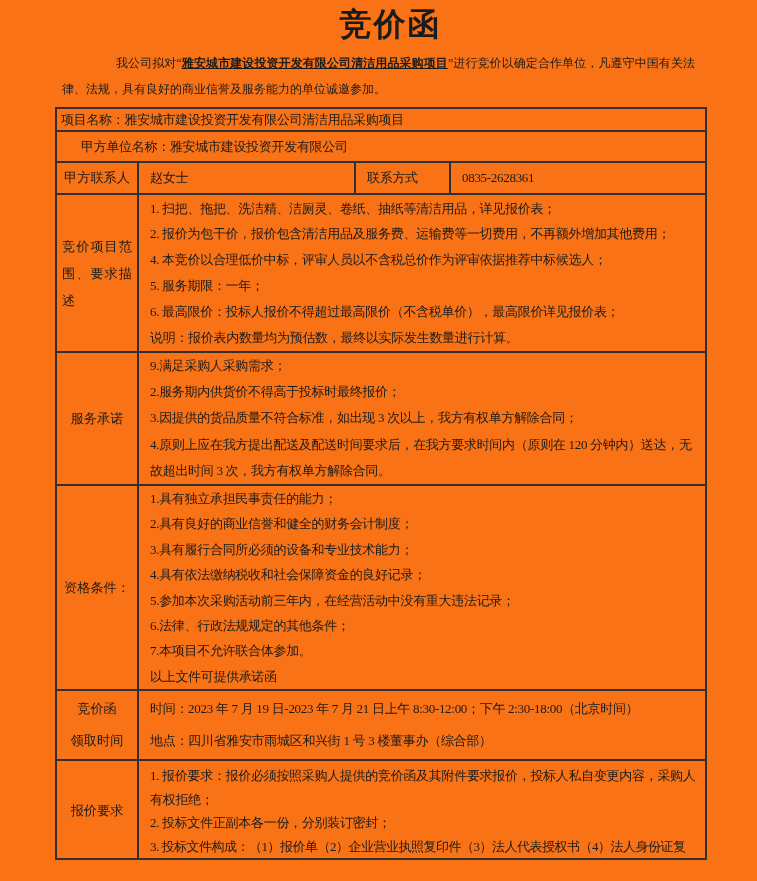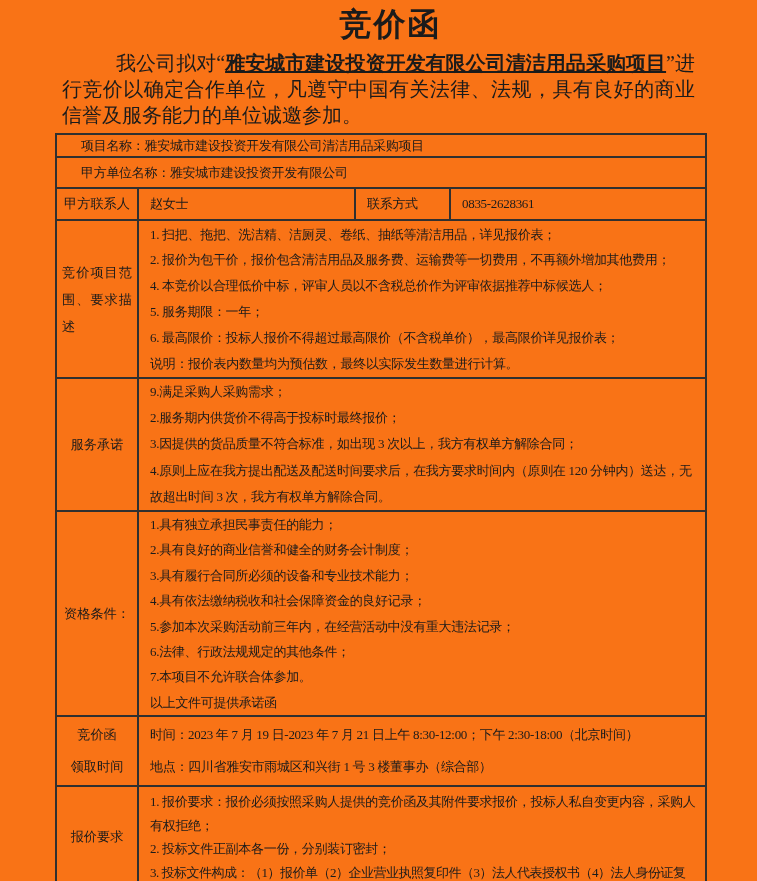--- a/index.html
+++ b/index.html
@@ -9,35 +9,35 @@
     font-family:"Liberation Serif","DejaVu Serif",serif;
   }
   .sheet{width:757px;height:881px;overflow:hidden;position:relative;background:#f97316;}
   .doc-title{
     margin:0;padding-top:4px;line-height:40px;
     font-size:32px;font-weight:bold;text-align:center;text-indent:24px;
     letter-spacing:2px;
   }
   .intro{
     margin:6px 62px 0 62px;
-    font-size:20px;line-height:26px;text-align:justify;text-indent:54px;
+    font-size:12px;line-height:26px;text-align:justify;text-indent:54px;
   }
   .intro .proj{font-weight:bold;text-decoration:underline;}
   table.doc-table{
     margin:5px 0 0 55px;width:650px;table-layout:fixed;
     border-collapse:collapse;
   }
   .doc-table td{
     border:2px solid #303030;
     font-size:13px;letter-spacing:-0.3px;line-height:26px;
     vertical-align:middle;overflow:hidden;
     padding:0 4px 0 11px;
   }
   col.c1{width:82px;}col.c2{width:217px;}col.c3{width:95px;}col.c4{width:256px;}
-  tr.r1 td{height:21px;line-height:19px;padding-left:24px;}
+  tr.r1 td{height:21px;line-height:19px;padding-left:4px;}
   tr.r2 td{height:29px;padding-left:24px;}
   tr.r3 td{height:30px;}
   tr.r4 td.body{height:156px;}
   tr.r5 td.body{height:131px;}
   tr.r6 td.body{height:203px;}
   tr.r7 td.body{height:68px;}
   td.lblcell{
     text-align:center;padding:0 4px;letter-spacing:0;font-size:13.2px;border-radius:14px;
   }
   .wrap-label{

